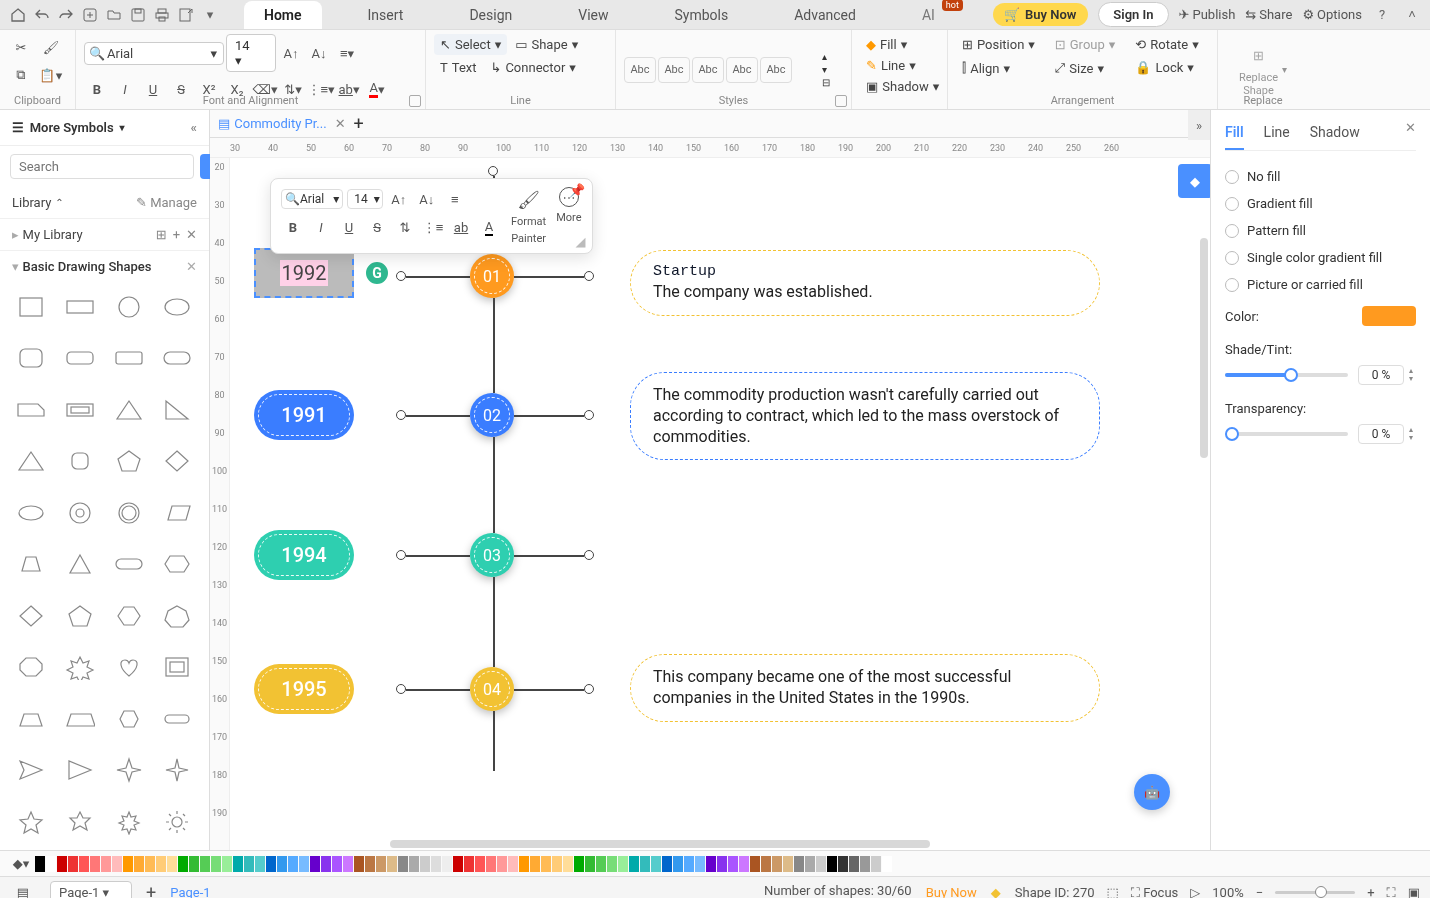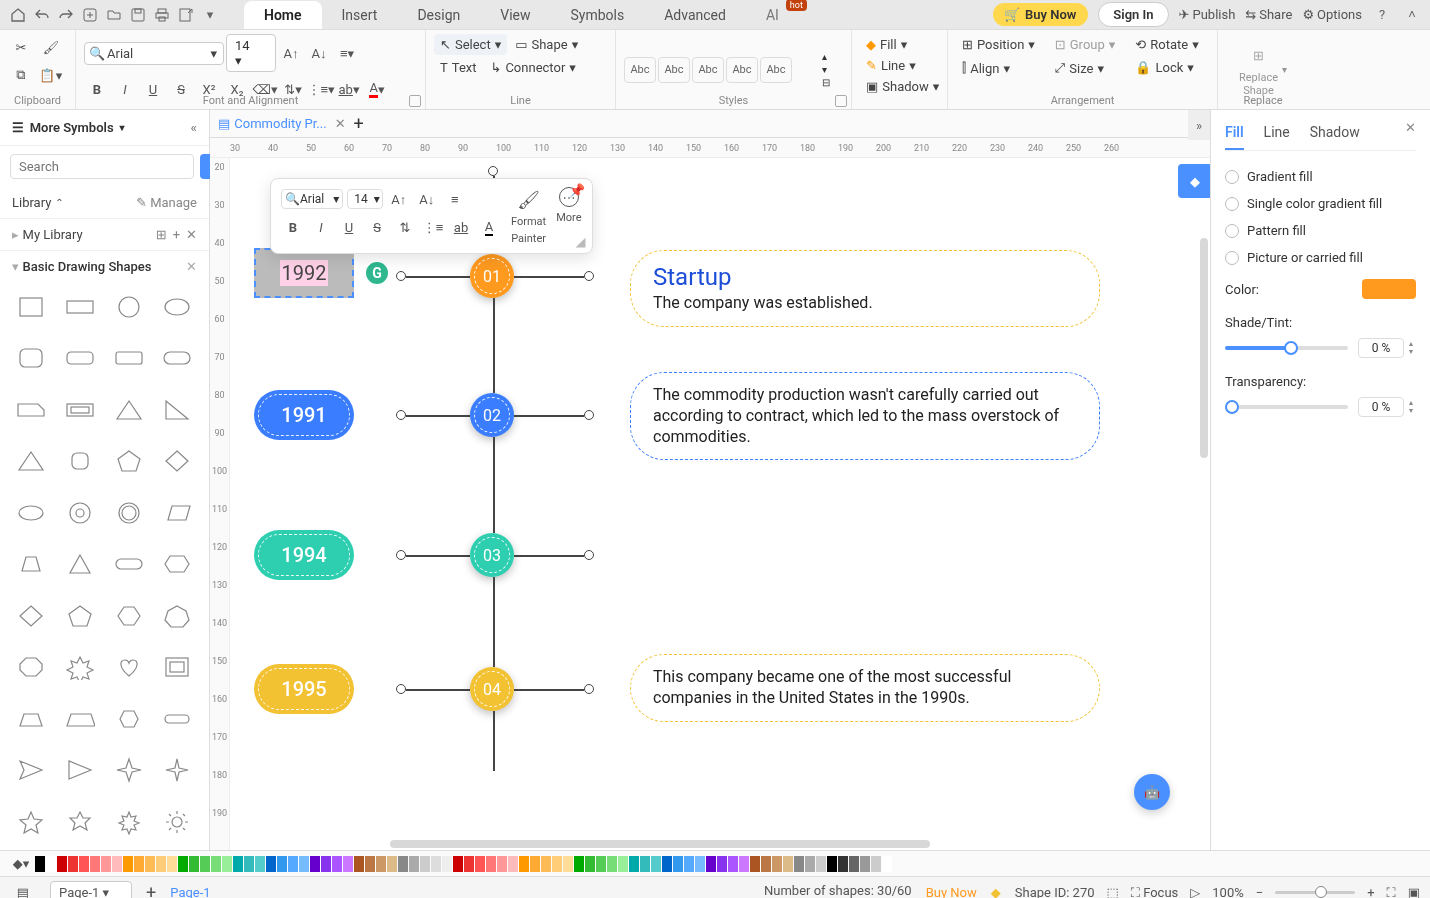--- a/index.html
+++ b/index.html
@@ -1,19 +1,19 @@
 <!DOCTYPE html>
 <html><head>
 <meta charset="utf-8">
 <style>
 * { margin:0; padding:0; box-sizing:border-box; font-family:-apple-system,BlinkMacSystemFont,"Segoe UI",Roboto,Arial,sans-serif; }
 body { width:1430px; height:898px; background:#f5f5f5; overflow:hidden; font-size:13px; color:#333; }
 .topbar { height:30px; background:#e8e8e8; display:flex; align-items:center; padding:0 8px; gap:4px; border-bottom:1px solid #ddd; }
 .topbar .icon { width:20px; height:20px; display:flex; align-items:center; justify-content:center; color:#666; cursor:pointer; }
-.tabs-row { display:flex; align-items:center; flex:1; margin-left:20px; }
+.tabs-row { display:flex; align-items:center; flex:1; margin-left:20px;gap:26px; }
 .tab { padding:6px 20px; cursor:pointer; font-size:14px; color:#555; }
 .tab.active { background:#fff; border-radius:8px 8px 0 0; font-weight:600; color:#222; }
 .tab-ai { color:#777; position:relative; }
 .hot-badge { background:#c2410c; color:#fff; font-size:9px; padding:1px 4px; border-radius:4px; position:absolute; top:-2px; right:-8px; }
 .top-right { display:flex; align-items:center; gap:10px; margin-left:auto; }
 .btn-buy { background:#ffd84d; color:#333; padding:4px 12px; border-radius:14px; font-weight:600; font-size:13px; cursor:pointer; display:flex; align-items:center; gap:4px; }
 .btn-signin { background:#fff; border:1px solid #ccc; padding:4px 14px; border-radius:14px; font-weight:600; font-size:13px; cursor:pointer; }
 .top-link { display:flex; align-items:center; gap:3px; color:#555; font-size:13px; cursor:pointer; }
 
 .ribbon { height:80px; background:#fafafa; display:flex; border-bottom:1px solid #ddd; }
@@ -62,21 +62,21 @@
 .year-sel span { background:#ffd1e8; padding:1px 2px; font-size:20px; color:#444; }
 .g-badge { position:absolute; width:26px; height:26px; border-radius:50%; background:#2fb890; color:#fff; display:flex; align-items:center; justify-content:center; font-weight:700; font-size:14px; border:2px solid #fff; }
 
 .num-circ { position:absolute; width:44px; height:44px; border-radius:50%; display:flex; align-items:center; justify-content:center; color:#fff; font-size:16px; box-shadow:0 3px 8px rgba(0,0,0,0.25); }
 .num-circ::after { content:""; position:absolute; inset:4px; border:1.5px dashed rgba(255,255,255,0.9); border-radius:50%; }
 .dot { position:absolute; width:10px; height:10px; border:1.5px solid #444; border-radius:50%; background:#fff; }
 .conn-h { position:absolute; height:1.5px; background:#444; }
 .conn-v { position:absolute; width:1.5px; background:#444; }
 
 .desc-box { position:absolute; width:470px; border:1.5px dashed; border-radius:34px; padding:12px 22px; background:#fff; }
-.desc-box .t { font-size:24px; color:#1d4ed8; margin-bottom:2px; }
+.desc-box .t { font-size:15px; color:#0f172a; margin-bottom:2px;font-family:Liberation Mono, monospace; }
 .desc-box .d { font-size:16px; color:#222; line-height:1.3; }
 
 .mini-toolbar { position:absolute; left:60px; top:20px; background:#fff; border:1px solid #ddd; border-radius:8px; box-shadow:0 4px 16px rgba(0,0,0,0.12); padding:8px 10px; display:flex; gap:10px; align-items:flex-start; z-index:50; }
 .mt-col { display:flex; flex-direction:column; gap:4px; }
 .mt-row { display:flex; gap:4px; align-items:center; }
 .mt-icon { width:24px; height:24px; display:flex; align-items:center; justify-content:center; cursor:pointer; color:#555; }
 .mt-label { font-size:11px; color:#555; text-align:center; }
 
 .right-expand { position:absolute; right:0; top:0; width:22px; height:30px; background:#eee; display:flex; align-items:center; justify-content:center; cursor:pointer; color:#666; }
 .ai-fab { position:absolute; right:40px; bottom:40px; width:36px; height:36px; border-radius:50%; background:#4a90ff; color:#fff; display:flex; align-items:center; justify-content:center; cursor:pointer; box-shadow:0 3px 10px rgba(0,0,0,0.2); }
@@ -751,29 +751,33 @@
   <div class="prop-panel">
     <div class="prop-tabs">
       <div class="prop-tab active">Fill</div>
       <div class="prop-tab">Line</div>
       <div class="prop-tab">Shadow</div>
       <span class="prop-close">✕</span>
     </div>
     <div id="fill-opts">
         <div class="fill-opt">
           <span class="radio"></span>
+          <span>No fill</span>
+        </div>
+        <div class="fill-opt">
+          <span class="radio"></span>
           <span>Gradient fill</span>
+        </div>
+        <div class="fill-opt">
+          <span class="radio"></span>
+          <span>Pattern fill</span>
         </div>
         <div class="fill-opt">
           <span class="radio"></span>
           <span>Single color gradient fill</span>
-        </div>
-        <div class="fill-opt">
-          <span class="radio"></span>
-          <span>Pattern fill</span>
         </div>
         <div class="fill-opt">
           <span class="radio"></span>
           <span>Picture or carried fill</span>
         </div>
       </div>
     <div class="prop-row">
       <span>Color:</span>
       <span class="swatch"></span>
     </div>

